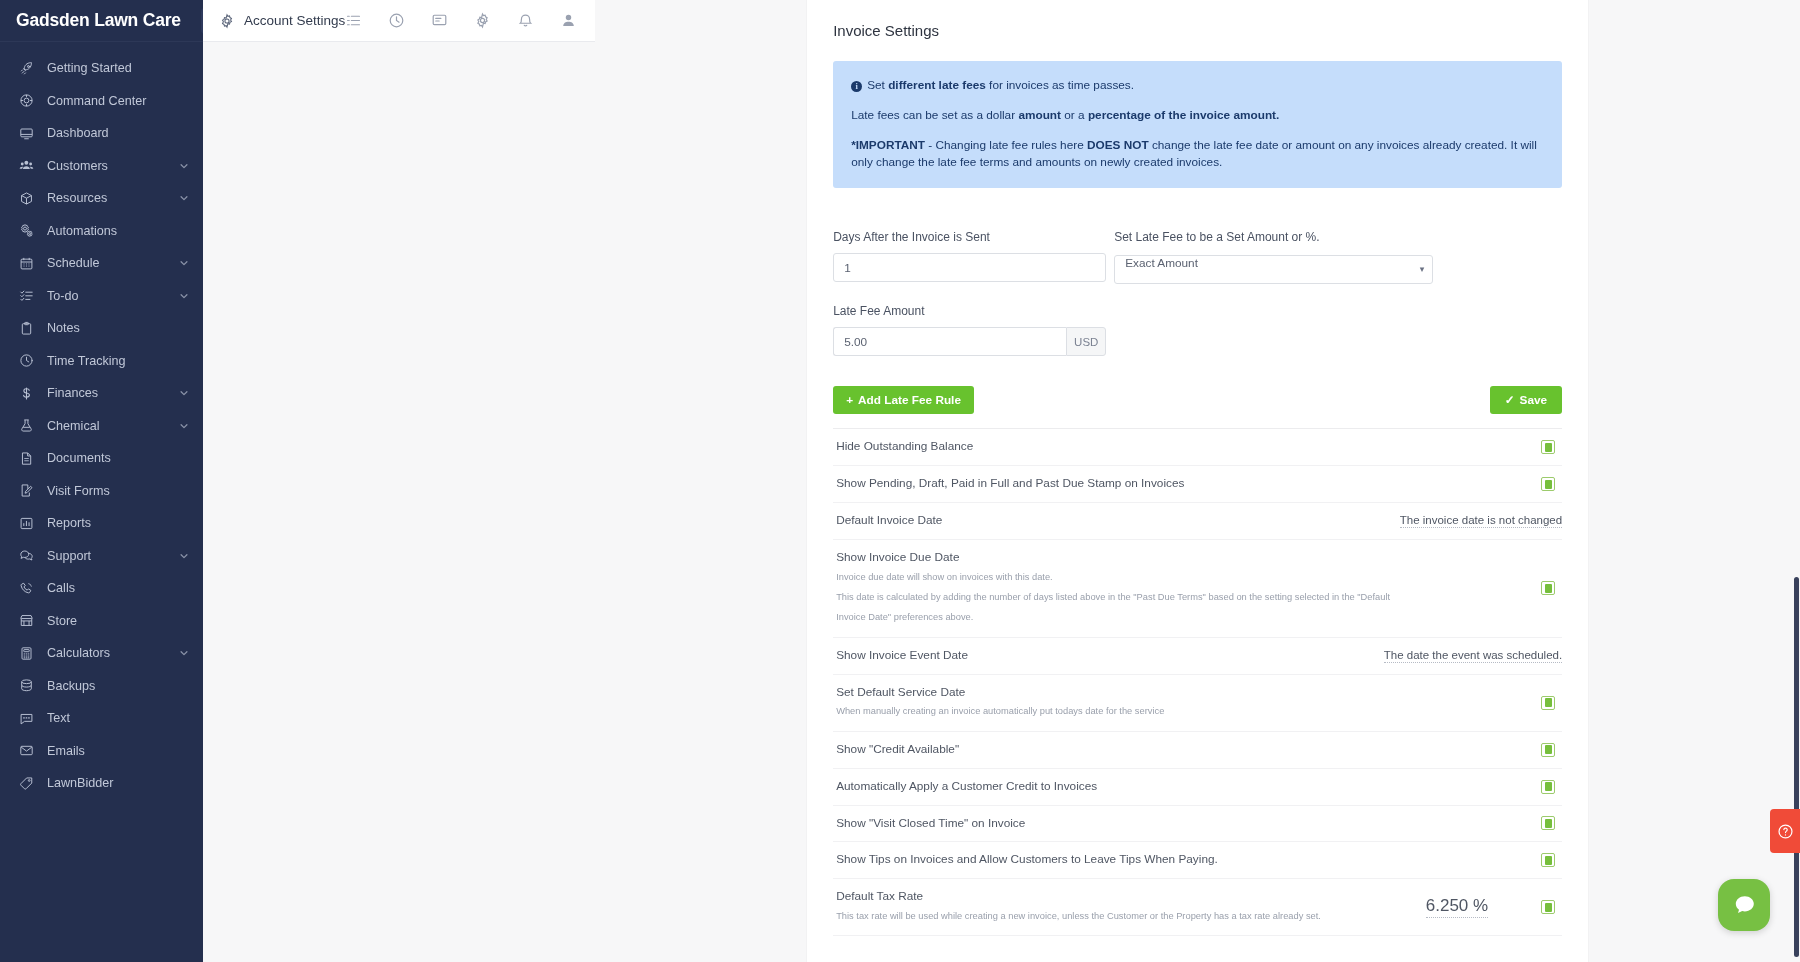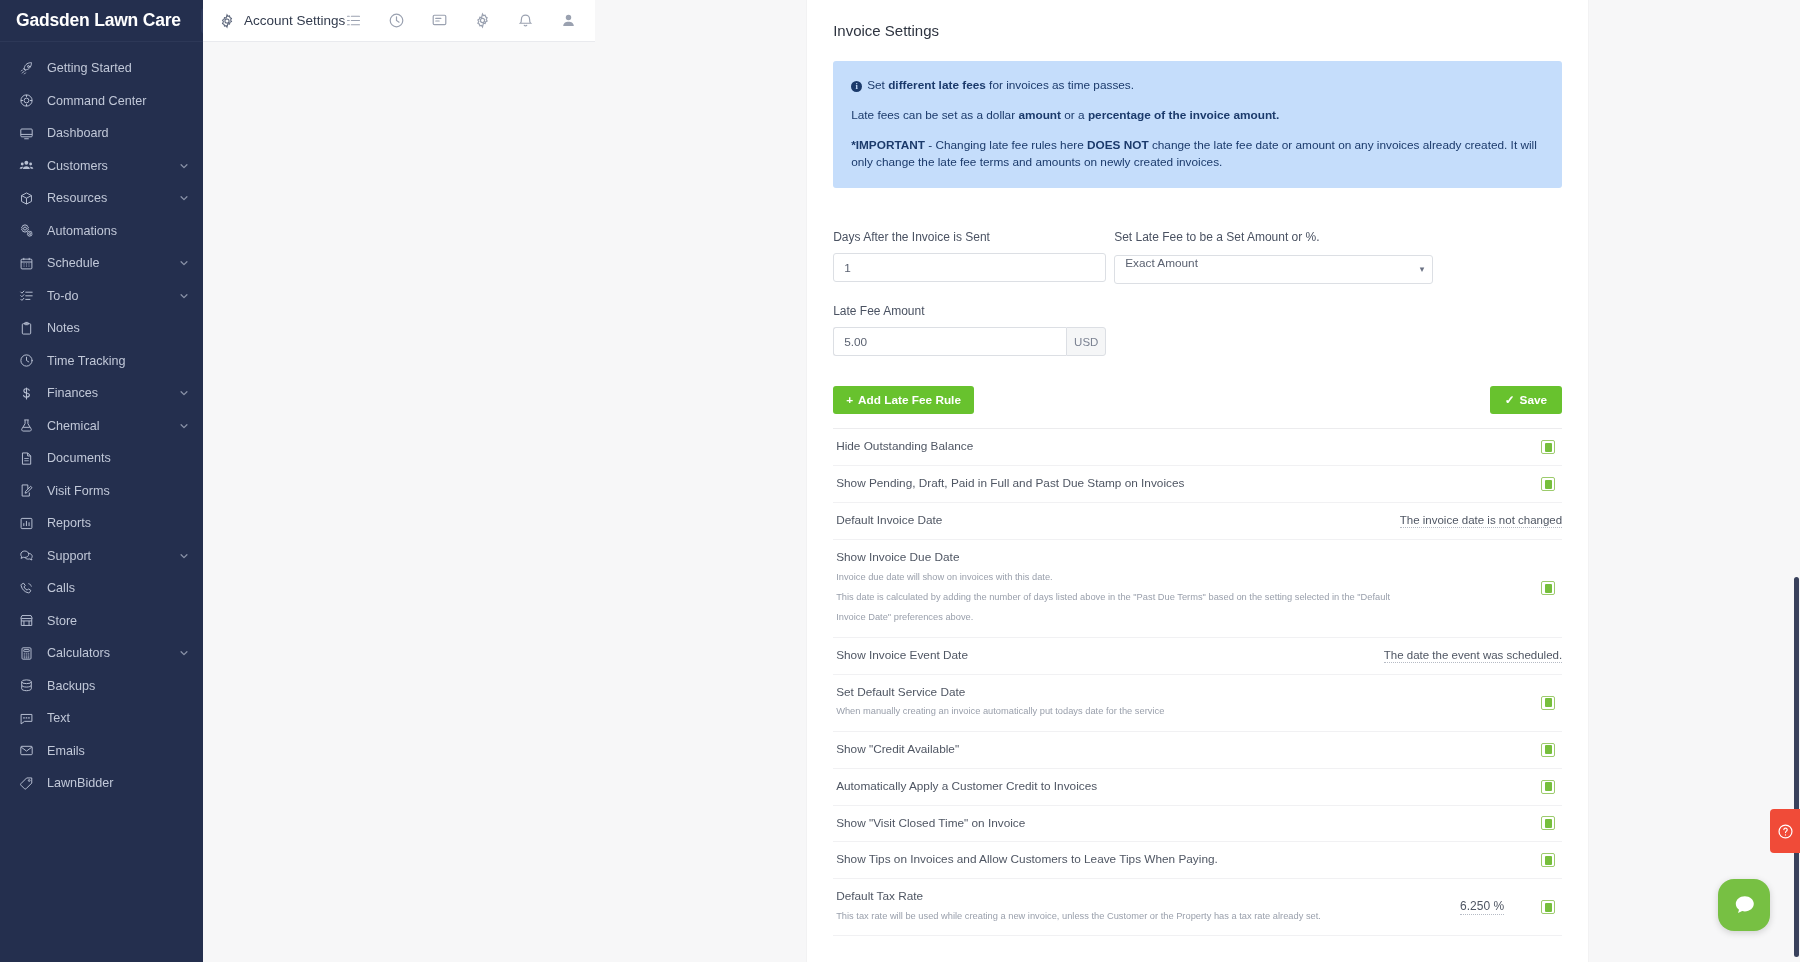--- a/index.html
+++ b/index.html
@@ -145,22 +145,22 @@
   .srow-desc { font-size: 9.3px; color: #9aa0ac; line-height: 1.85; margin-top: 3px; }
   .srow-right {
     display: flex; align-items: center; gap: 22px;
     align-self: center; flex-shrink: 0;
   }
   .link-val {
     font-size: 11.5px; color: #4f5663; border-bottom: 1px dotted #b6bbc5;
     cursor: pointer; padding-bottom: 1px;
   }
   .tax-val {
-    font-size: 12px; color: #4f5663; border-bottom: 1px dotted #b6bbc5;
-    cursor: pointer; padding-bottom: 1px; margin-right: 8px;
+    font-size: 17px; color: #4f5663; border-bottom: 1px dotted #b6bbc5;
+    cursor: pointer; padding-bottom: 1px; margin-right: 24px;
   }
   .toggle {
     width: 14px; height: 14px; border: 1px solid #9ccb6c; border-radius: 2px;
     background: #ffffff; display: flex; align-items: center; justify-content: center;
     cursor: pointer; flex-shrink: 0;
   }
   .toggle i { display:block; width: 7px; height: 9px; background: #76bf3c; border-radius: 1px; }
   .tog-cell { width: 28px; display: flex; justify-content: center; }
 
   

